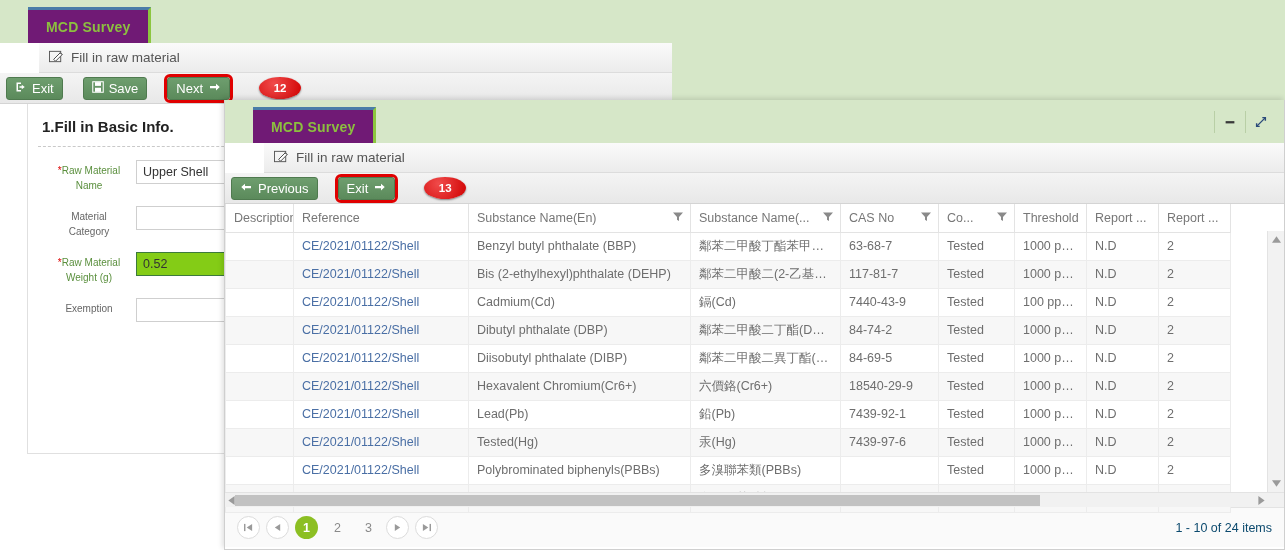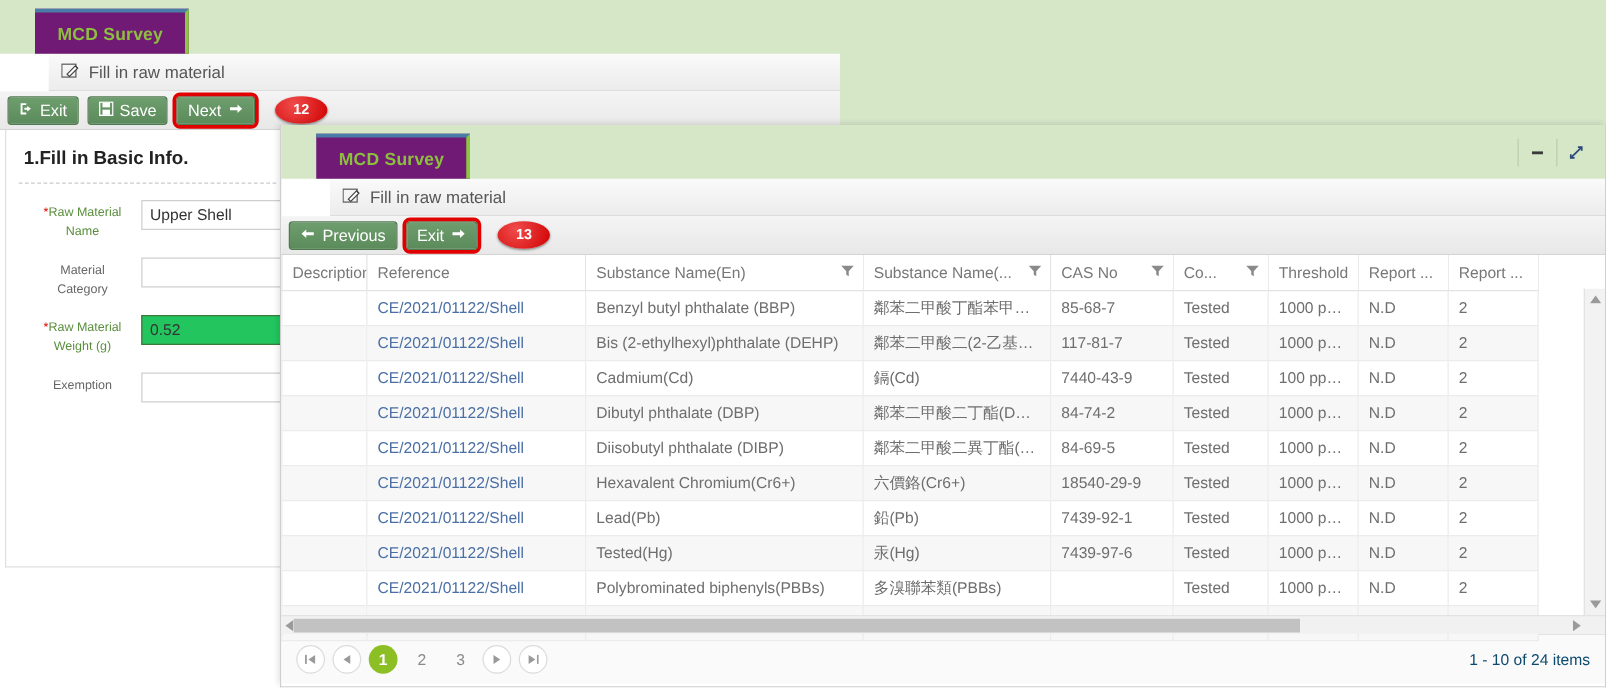--- a/index.html
+++ b/index.html
@@ -32,21 +32,21 @@
 
   .win-subbar {
     height: 30px; background: linear-gradient(#fafafa,#ececec);
     border-bottom: 1px solid #dcdcdc;
     display: flex; align-items: center; padding-left: 10px; gap: 7px;
     font-size: 13.5px; color: #555; margin-left: 39px;
   }
   .win-toolbar {
     height: 31px; background: linear-gradient(#f4f4f4,#e8e8e8);
     border-bottom: 1px solid #d4d4d4;
-    display: flex; align-items: center; padding: 0 6px; gap: 7px;
+    display: flex; align-items: center; padding: 0 6px; gap: 20px;
   }
   .gbtn {
     display: inline-flex; align-items: center; gap: 5px;
     background: linear-gradient(#6e9e6e,#5b8a5b);
     border: 1px solid #4f7a4f; border-radius: 3px;
     color: #fff; font-size: 13px; padding: 3px 8px; height: 23px;
     cursor: pointer; white-space: nowrap;
   }
   .gbtn.highlight { outline: 3px solid #e00000; outline-offset: 0px; }
   .badge {
@@ -54,38 +54,38 @@
     background: radial-gradient(circle at 35% 30%, #f04b4b, #d00000);
     color: #fff; font-size: 11.5px; font-weight: bold;
     display: flex; align-items: center; justify-content: center;
     margin-left: 9px; box-shadow: 0 1px 2px rgba(0,0,0,.45);
   }
 
   
   #win1 { left: 0; top: 0; width: 672px; height: 462px; }
   #win1 .body1 { background:#fff; height: 388px; position: relative; border-right:1px solid #e4e4e4;}
   .formpanel {
-    position:absolute; left: 4px; top: 0px; width: 228px; height: 350px;
+    position:absolute; left: 27px; top: 0px; width: 228px; height: 350px;
     border: 1px solid #e0e0e0; border-top: none; background: #fff;
   }
   .form-title { font-size: 15px; font-weight: bold; color:#222; padding: 14px 0 0 14px; }
   .form-sep { border-top: 1px dashed #c9c9c9; margin: 11px 10px 0 10px; }
   .frow { display: flex; align-items: flex-start; margin-top: 13px; padding-left: 2px; }
   .flabel {
     width: 92px; text-align: center; font-size: 10px; color: #666;
     line-height: 15px; padding-right: 8px; padding-top: 3px; margin-left: 20px;
   }
   .flabel.req { color: #5a8f3d; }
   .flabel .star { color: #d00; }
   .finput {
     width: 118px; height: 24px; border: 1px solid #cfcfcf; background:#fff;
     font-size: 12.5px; color:#333; padding: 0 6px; line-height: 22px;
     font-family: "Liberation Sans", sans-serif;
   }
-  .finput.focused { border: 1px solid #3c7a3c; background: #22c55e; }
+  .finput.focused { border: 1px solid #3c7a3c; background: #84cc16; }
 
   
   #win2 { left: 224px; top: 100px; width: 1061px; height: 450px;
           box-shadow: -2px -2px 5px rgba(0,0,0,.12); border:1px solid #cfcfcf; border-top:none;}
   #win2 .grid-wrap { background: #fff; padding: 0; }
 
   table.grid { border-collapse: collapse; table-layout: fixed; width: 1005px; font-size: 12.5px; }
   table.grid th {
     background: #fff; border: 1px solid #e3e3e3; border-top:none;
     font-weight: normal; color: #777; text-align: left;
@@ -307,21 +307,21 @@
               <th><span>Report ...</span></th>
               <th><span>Report ...</span></th>
             </tr>
           </thead>
         <tbody id="grid-body">
             <tr>
               <td></td>
               <td class="ref"><a href="#">CE/2021/01122/Shell</a></td>
               <td>Benzyl butyl phthalate (BBP)</td>
               <td>鄰苯二甲酸丁酯苯甲酯…</td>
-              <td>85-68-7</td>
+              <td>63-68-7</td>
               <td>Tested</td>
               <td>1000 pp…</td>
               <td>N.D</td>
               <td>2</td>
             </tr>
             <tr>
               <td></td>
               <td class="ref"><a href="#">CE/2021/01122/Shell</a></td>
               <td>Bis (2-ethylhexyl)phthalate (DEHP)</td>
               <td>鄰苯二甲酸二(2-乙基己…</td>

